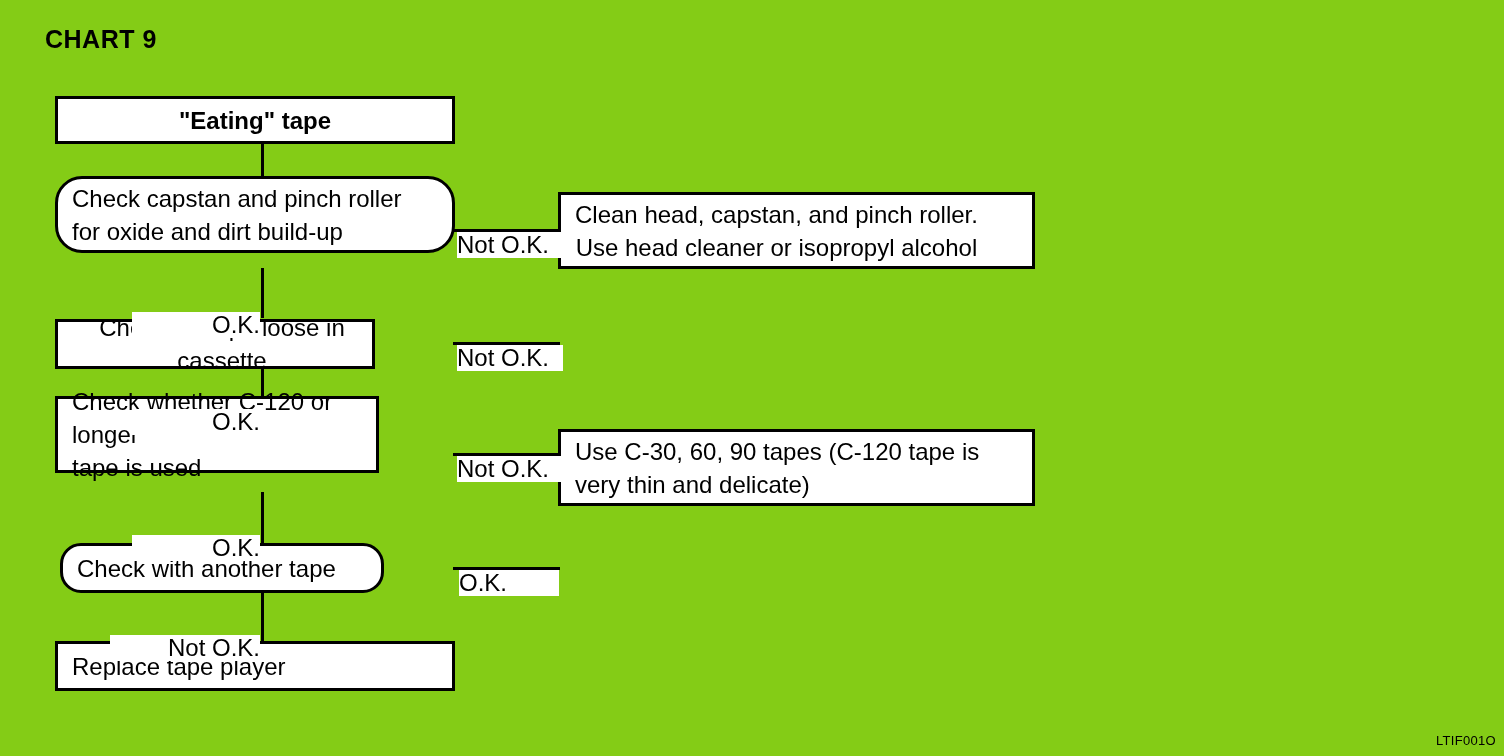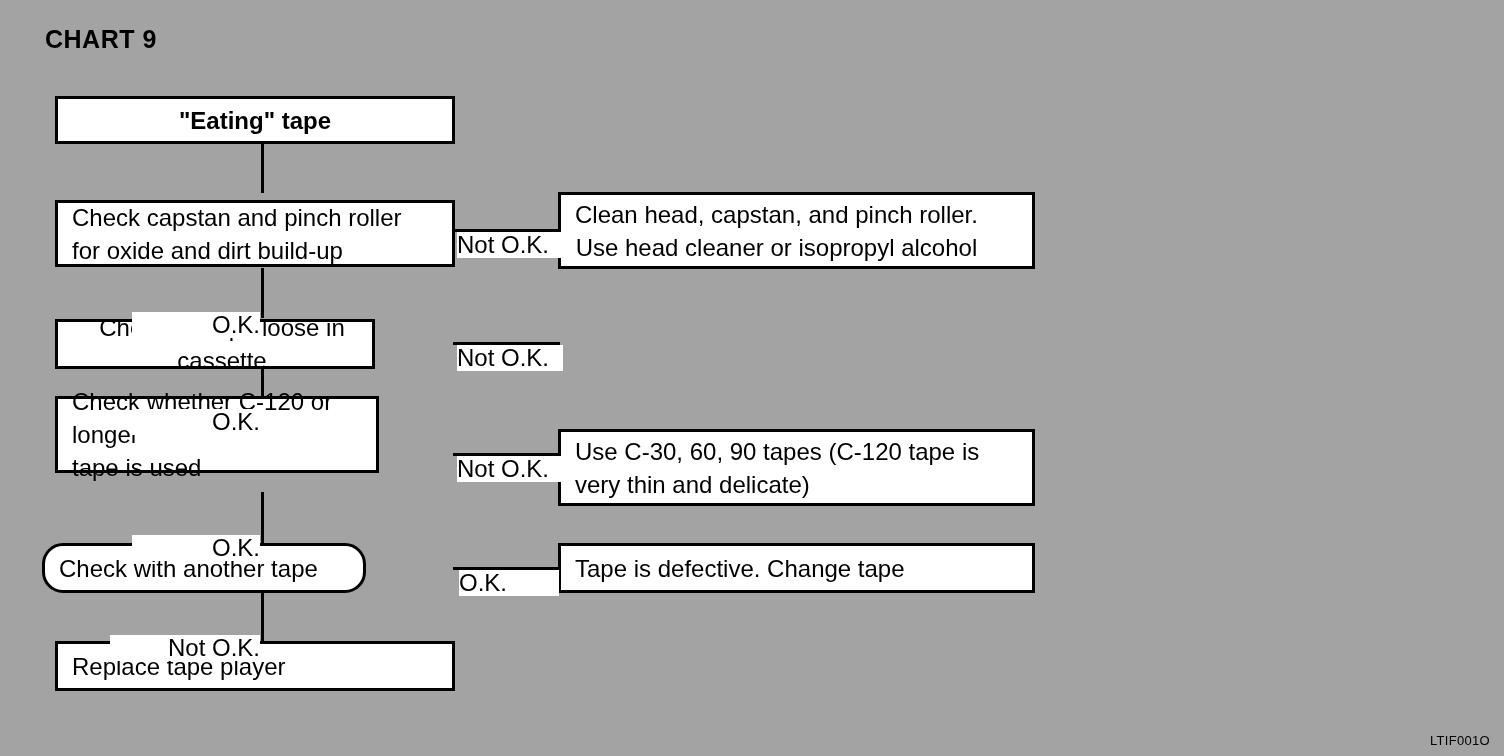--- a/index.html
+++ b/index.html
@@ -8,21 +8,21 @@
     background: #ffffff;
   }
   body {
     font-family: "Liberation Sans", sans-serif;
     color: #000000;
   }
   #page {
     position: relative;
     width: 1504px;
     height: 756px;
-    background: #a3a3a3;
+    background: #84cc16;
     overflow: hidden;
   }
 
   
   #chart-title {
     position: absolute;
     left: 45px;
     top: 25px;
     font-size: 25px;
     font-weight: bold;
@@ -83,21 +83,21 @@
   .edge-label.align-right {
     text-align: right;
   }
   .edge-label.align-left {
     text-align: left;
   }
 
   
   #doc-code {
     position: absolute;
-    right: 14px;
+    right: 8px;
     bottom: 8px;
     font-size: 13px;
     letter-spacing: 0.3px;
     white-space: pre;
   }
 </style>
 </head>
 <body>
 
 <div id="page">
@@ -116,21 +116,21 @@
 
   <div class="hline" style="left:453px; top:229px; width:107px;"></div>
   <div class="hline" style="left:453px; top:342px; width:107px;"></div>
   <div class="hline" style="left:453px; top:453px; width:107px;"></div>
   <div class="hline" style="left:453px; top:567px; width:107px;"></div>
 
   <div class="box center-text" style="left:55px; top:96px; width:400px; height:48px;">
     <span class="box-text">"Eating" tape</span>
   </div>
 
-  <div class="box" style="left:55px; top:200px; width:400px; height:67px;">
+  <div class="box" style="left:55px; top:176px; width:400px; height:77px;border-radius:27px;">
     <span class="box-text">Check capstan and pinch roller
 for oxide and dirt build-up</span>
   </div>
 
   <div class="box" style="left:558px; top:192px; width:477px; height:77px;text-align:center;">
     <span class="box-text">Clean head, capstan, and pinch roller.
 Use head cleaner or isopropyl alcohol</span>
   </div>
 
   <div class="box" style="left:55px; top:319px; width:320px; height:50px;text-align:center;">
@@ -141,27 +141,24 @@
   <div class="box" style="left:55px; top:396px; width:324px; height:77px;justify-content:center;">
     <span class="box-text">Check whether C-120 or longer
 tape is used</span>
   </div>
 
   <div class="box" style="left:558px; top:416px; width:477px; height:77px;margin-top:13px;">
     <span class="box-text">Use C-30, 60, 90 tapes (C-120 tape is
 very thin and delicate)</span>
   </div>
 
-  <div class="box" style="left:42px; top:543px; width:324px; height:50px;border-radius:21px;">
+  <div class="box" style="left:60px; top:543px; width:324px; height:50px;border-radius:21px;">
     <span class="box-text">Check with another tape</span>
   </div>
 
-  <div class="box" style="left:558px; top:543px; width:477px; height:50px;">
-    <span class="box-text">Tape is defective. Change tape</span>
-  </div>
 
   <div class="box" style="left:55px; top:641px; width:400px; height:50px;">
     <span class="box-text">Replace tape player</span>
   </div>
 
   <div class="edge-label align-left" style="left:457px; top:204px; width:106px;">Not O.K.</div>
 
   <div class="edge-label align-right" style="left:132px; top:284px; width:128px;">O.K.</div>
 
   <div class="edge-label align-left" style="left:457px; top:317px; width:106px;">Not O.K.</div>

